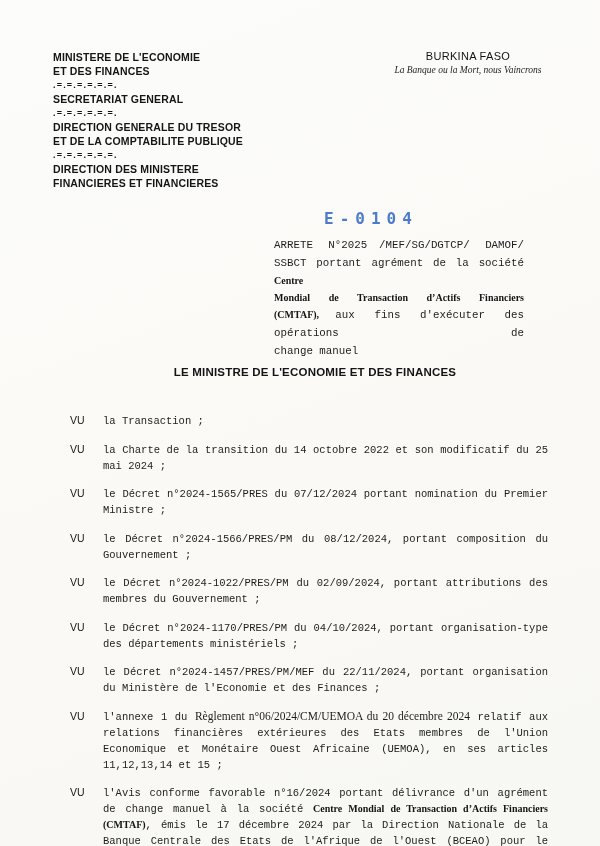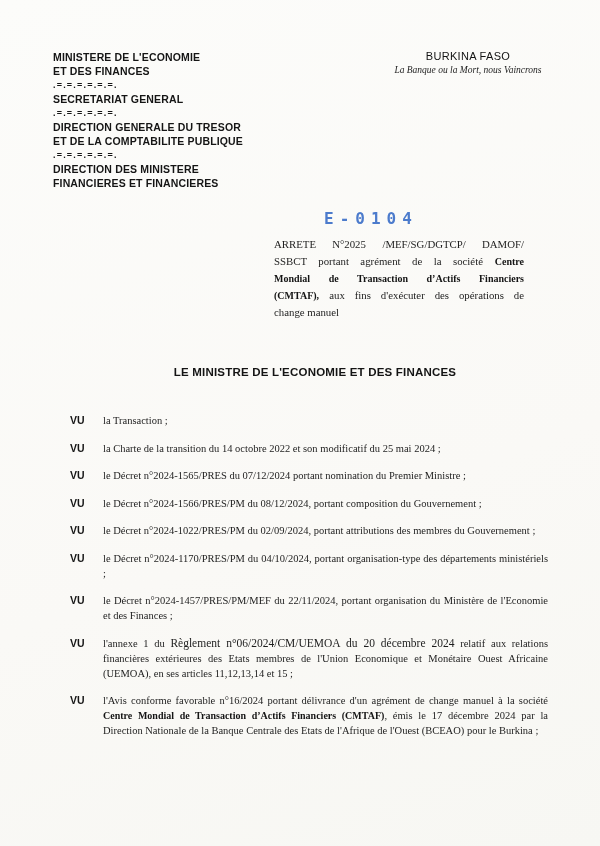--- a/index.html
+++ b/index.html
@@ -19,30 +19,30 @@
   
   .stamp{
     position:absolute;left:296px;top:209px;
     font-family:"DejaVu Sans Mono",monospace;font-weight:bold;font-size:16px;
     letter-spacing:6px;color:#3a6ec8;opacity:.9;margin-left:28px;
   }
   
   .arrete{position:absolute;left:274px;top:236px;width:250px;font-size:10.8px;color:#1d1d1d;}
   .aline{line-height:17px;text-align:justify;}
   .aline.just{text-align-last:justify;}
-  .sans{font-family:Liberation Serif, serif;margin-top:14px;}
+  .sans{font-family:Liberation Mono, monospace;margin-top:14px;}
   .bserif{font-family:Liberation Serif, serif;font-weight:bold;font-size:10px;color:#141414;}
   .serif{font-family:"Liberation Serif",serif;font-size:11.5px;margin-top:11px;}
   
   .title{position:absolute;left:30px;top:366px;width:570px;margin:0;text-align:center;
     font-size:11.5px;font-weight:bold;letter-spacing:.2px;color:#141414;}
   
   .vu-list{position:absolute;left:70px;top:413px;width:478px;}
   .vu-item{display:flex;margin-bottom:12.5px;}
-  .vu-label{flex:0 0 33px;font-weight:bold;font-size:10.5px;line-height:15px;color:#161616;}
+  .vu-label{flex:0 0 33px;font-weight:normal;font-size:10.5px;line-height:15px;color:#161616;}
   .vu-text{margin:0;flex:1;font-size:10.5px;line-height:15px;text-align:justify;color:#1d1d1d;}
 </style>
 </head>
 <body>
 
 <div class="page">
 
   <div class="lh-left">
     <div class="hl">MINISTERE DE L'ECONOMIE</div>
     <div class="hl">ET DES FINANCES</div>

